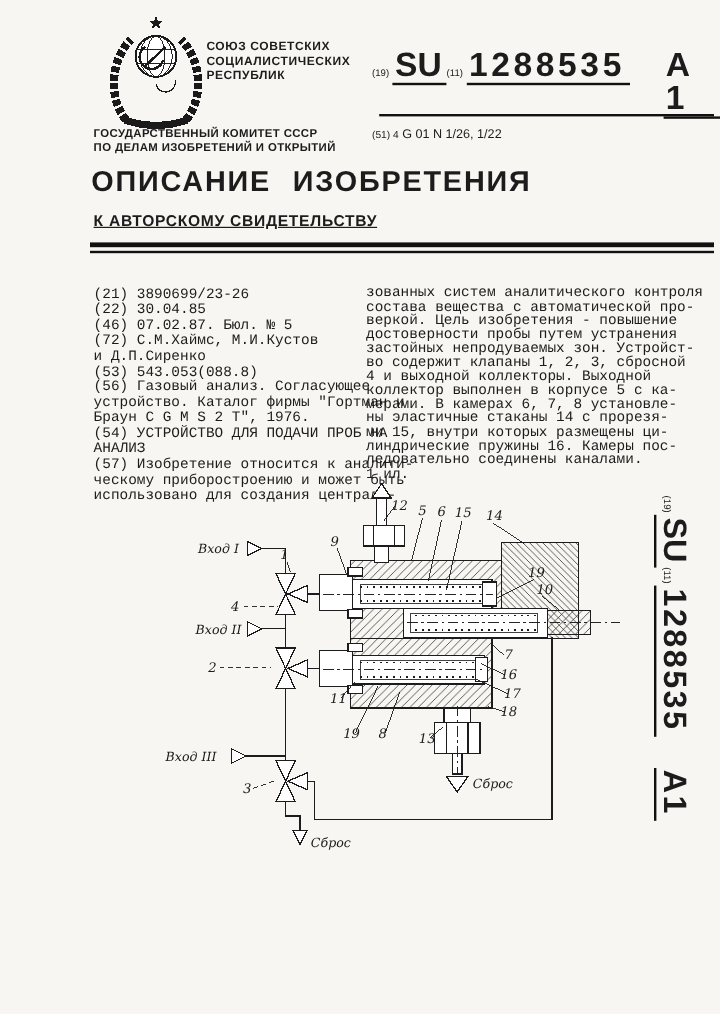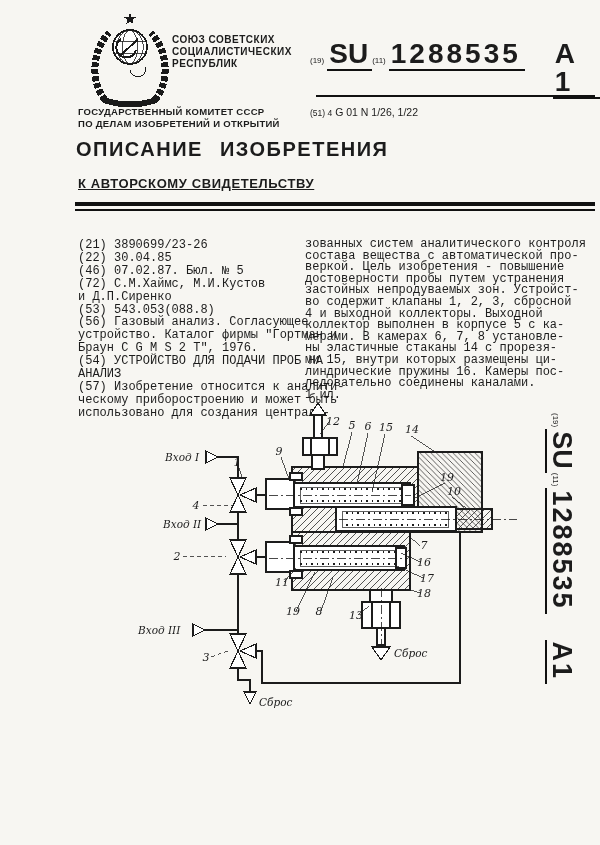--- a/index.html
+++ b/index.html
@@ -4,21 +4,21 @@
 <style>
   html,body{margin:0;padding:0;}
   body{width:600px;height:845px;position:relative;background:#f7f6f2;color:#1c1c1c;
        font-family:"Liberation Sans",sans-serif;overflow:hidden;}
   .abs{position:absolute;}
   
   .union{left:172px;top:34px;font-size:10px;font-weight:bold;line-height:12px;
          letter-spacing:.5px;white-space:pre-line;}
   .committee{left:78px;top:106px;font-size:9.5px;font-weight:bold;line-height:12px;
              letter-spacing:.3px;white-space:pre-line;}
-  .doc-title{left:76px;top:138px;font-size:20px;font-weight:bold;letter-spacing:1.5px;
+  .doc-title{left:76px;top:138px;font-size:24px;font-weight:bold;letter-spacing:1.5px;
              word-spacing:10px;}
   .doc-subtitle{left:78px;top:176px;font-size:13px;font-weight:bold;letter-spacing:.6px;text-decoration:underline;}
   .hdr-code{left:310px;top:40px;display:flex;align-items:baseline;}
   .hdr-code .sm{font-size:8px;margin:0 3px 0 0;}
   .hdr-code .big{font-size:28px;font-weight:bold;border-bottom:2.5px solid #111;
                  padding:0 4px 1px 2px;line-height:1;}
   .hdr-code .num{letter-spacing:3px;}
   .hdr-code .kind{margin-left:28px;letter-spacing:2px;}
   .ipc{left:310px;top:82px;font-family:Liberation Sans, sans-serif;font-size:10.5px;margin-top:24px;}
   .ipc .sm{font-size:8.5px;}

